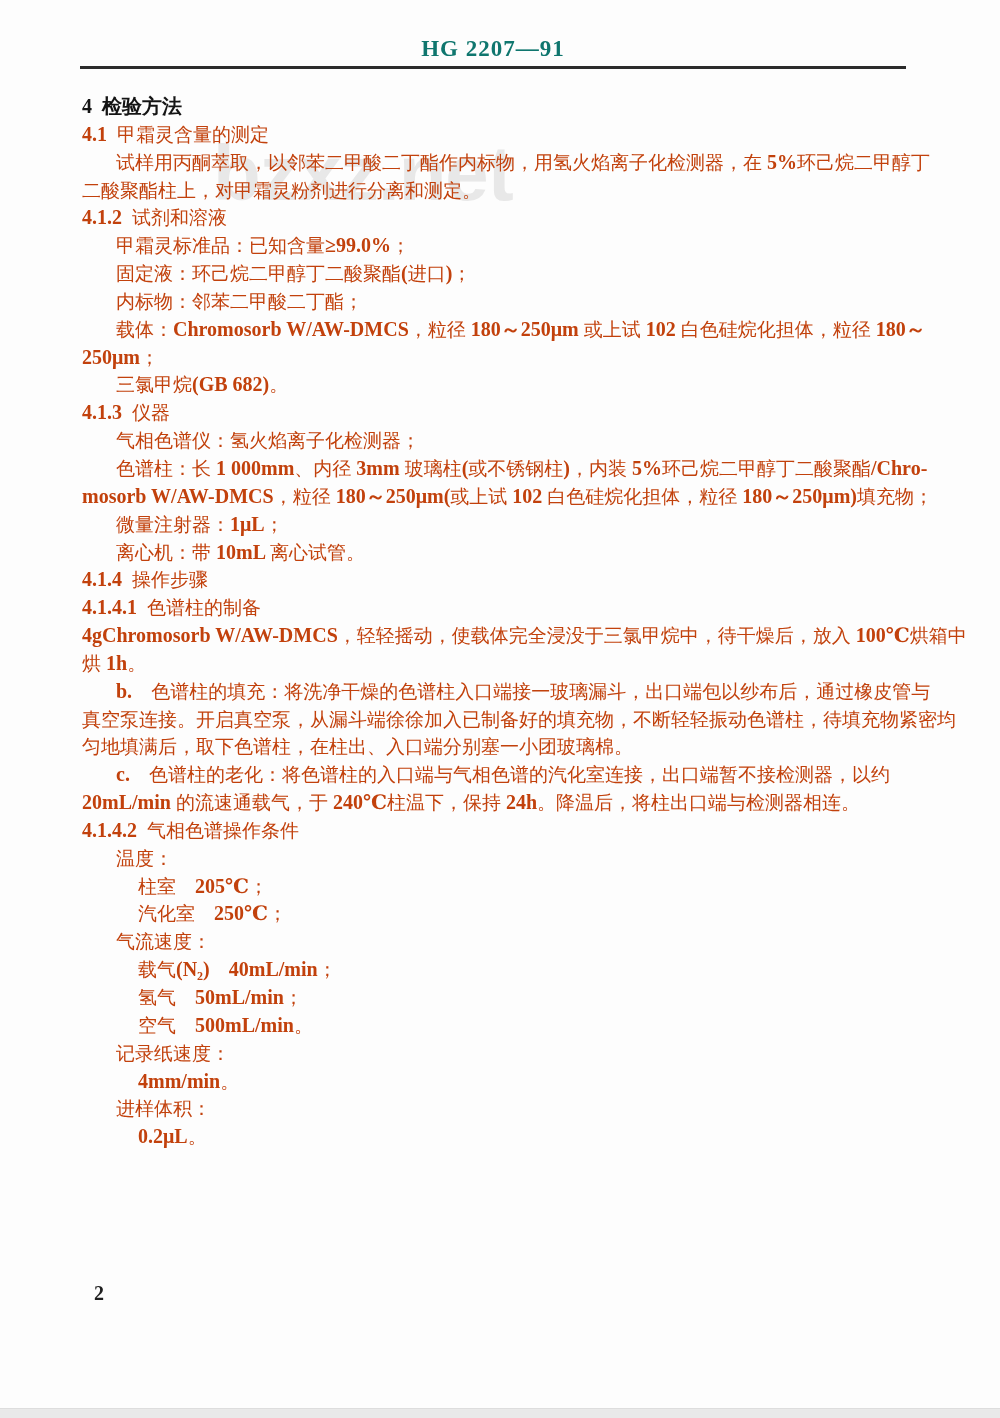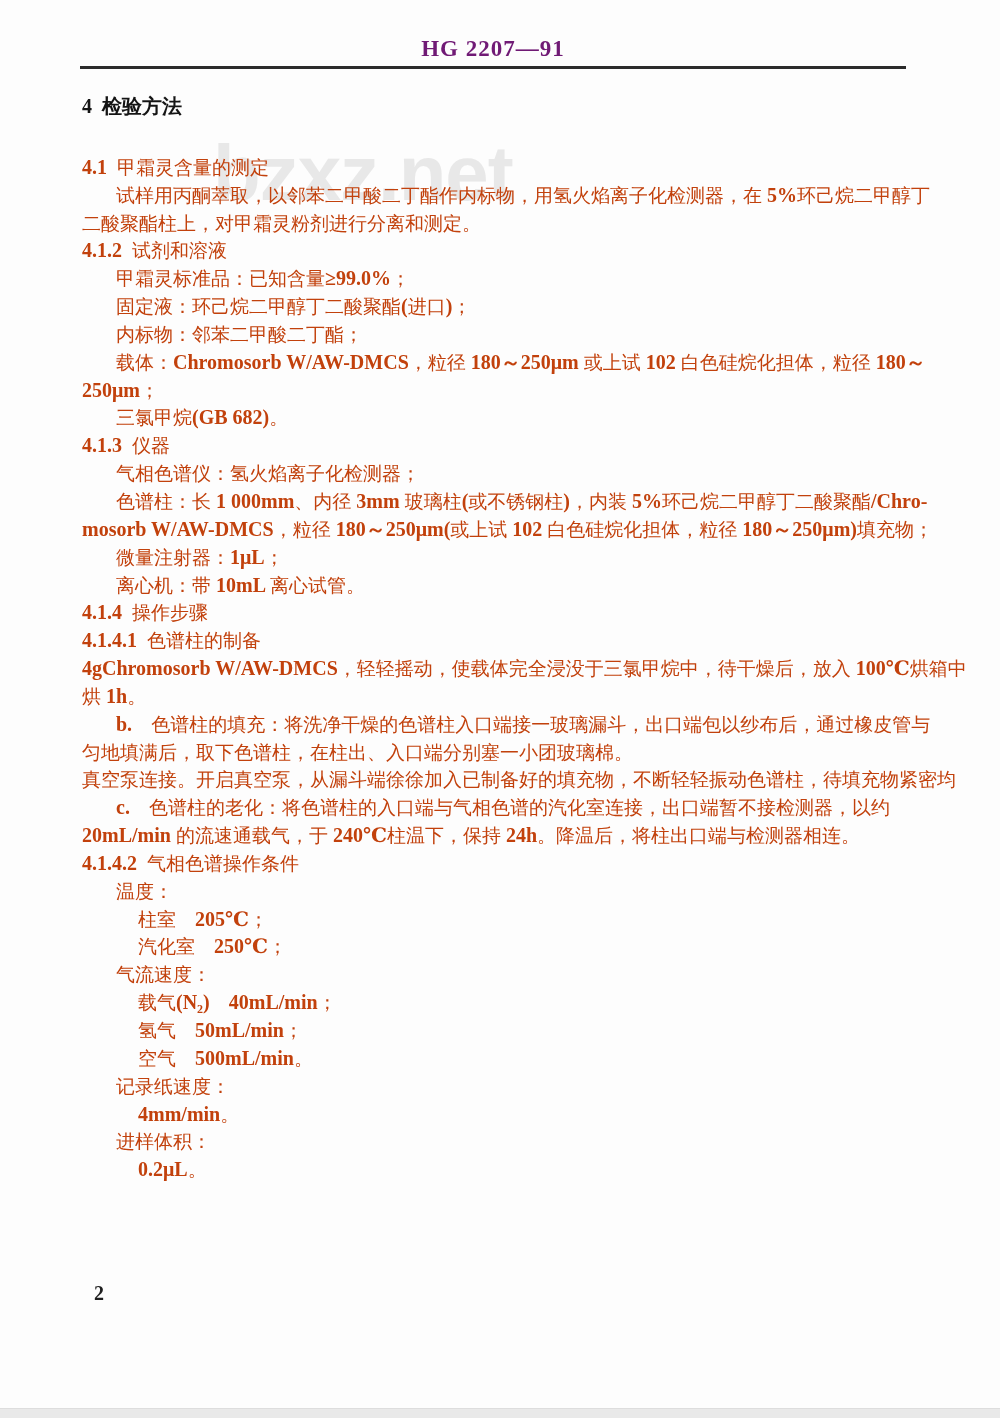--- a/index.html
+++ b/index.html
@@ -17,21 +17,21 @@
     top: 36px;
     left: 80px;
     width: 826px;
     text-align: center;
   }
   .header-title {
     font-family: "Liberation Serif", "DejaVu Serif", serif;
     font-weight: bold;
     font-size: 23px;
     letter-spacing: 1px;
-    color: #701a75;
+    color: #0f766e;
   }
   .rule {
     position: absolute;
     top: 66px;
     left: 80px;
     width: 826px;
     height: 3px;
     background: #2b2b2b;
   }
   .watermark {
@@ -65,21 +65,21 @@
     font-weight: bold;
     font-size: 20px;
   }
   .i0 { padding-left: 0; }
   .i1 { padding-left: 34px; }
   .i2 { padding-left: 56px; }
   .h1 {
     font-family: "Liberation Sans", "DejaVu Sans", sans-serif;
     font-weight: bold;
     font-size: 20px;
-    margin-bottom: 33px;
+    margin-bottom: 0;
     color: #141414;
   }
   .pagenum {
     position: absolute;
     top: 1282px;
     left: 94px;
     font-family: "Liberation Serif", "DejaVu Serif", serif;
     font-weight: bold;
     font-size: 20px;
     z-index: 1;
@@ -120,22 +120,22 @@
       <div class="line i1">气相色谱仪：氢火焰离子化检测器；</div>
       <div class="line i1">色谱柱：长<span class="lt"> 1 000mm</span>、内径<span class="lt"> 3mm </span>玻璃柱<span class="lt">(</span>或不锈钢柱<span class="lt">)</span>，内装<span class="lt"> 5%</span>环己烷二甲醇丁二酸聚酯<span class="lt">/Chro-</span></div>
       <div class="line i0"><span class="lt">mosorb W/AW-DMCS</span>，粒径<span class="lt"> 180～250μm(</span>或上试<span class="lt"> 102 </span>白色硅烷化担体，粒径<span class="lt"> 180～250μm)</span>填充物；</div>
       <div class="line i1">微量注射器：<span class="lt">1μL</span>；</div>
       <div class="line i1">离心机：带<span class="lt"> 10mL </span>离心试管。</div>
       <div class="line i0"><span class="lt">4.1.4  </span>操作步骤</div>
       <div class="line i0"><span class="lt">4.1.4.1  </span>色谱柱的制备</div>
       <div class="line i0"><span class="lt">4gChromosorb W/AW-DMCS</span>，轻轻摇动，使载体完全浸没于三氯甲烷中，待干燥后，放入<span class="lt"> 100℃</span>烘箱中</div>
       <div class="line i0">烘<span class="lt"> 1h</span>。</div>
       <div class="line i1"><span class="lt">b.</span>　色谱柱的填充：将洗净干燥的色谱柱入口端接一玻璃漏斗，出口端包以纱布后，通过橡皮管与</div>
+      <div class="line i0">真空泵连接。开启真空泵，从漏斗端徐徐加入已制备好的填充物，不断轻轻振动色谱柱，待填充物紧密均</div>
       <div class="line i0">匀地填满后，取下色谱柱，在柱出、入口端分别塞一小团玻璃棉。</div>
-      <div class="line i0">真空泵连接。开启真空泵，从漏斗端徐徐加入已制备好的填充物，不断轻轻振动色谱柱，待填充物紧密均</div>
       <div class="line i1"><span class="lt">c.</span>　色谱柱的老化：将色谱柱的入口端与气相色谱的汽化室连接，出口端暂不接检测器，以约</div>
       <div class="line i0"><span class="lt">20mL/min </span>的流速通载气，于<span class="lt"> 240℃</span>柱温下，保持<span class="lt"> 24h</span>。降温后，将柱出口端与检测器相连。</div>
       <div class="line i0"><span class="lt">4.1.4.2  </span>气相色谱操作条件</div>
       <div class="line i1">温度：</div>
       <div class="line i2">柱室　<span class="lt">205℃</span>；</div>
       <div class="line i2">汽化室　<span class="lt">250℃</span>；</div>
       <div class="line i1">气流速度：</div>
       <div class="line i2">载气<span class="lt">(N₂)</span>　<span class="lt">40mL/min</span>；</div>
       <div class="line i2">氢气　<span class="lt">50mL/min</span>；</div>
       <div class="line i2">空气　<span class="lt">500mL/min</span>。</div>

